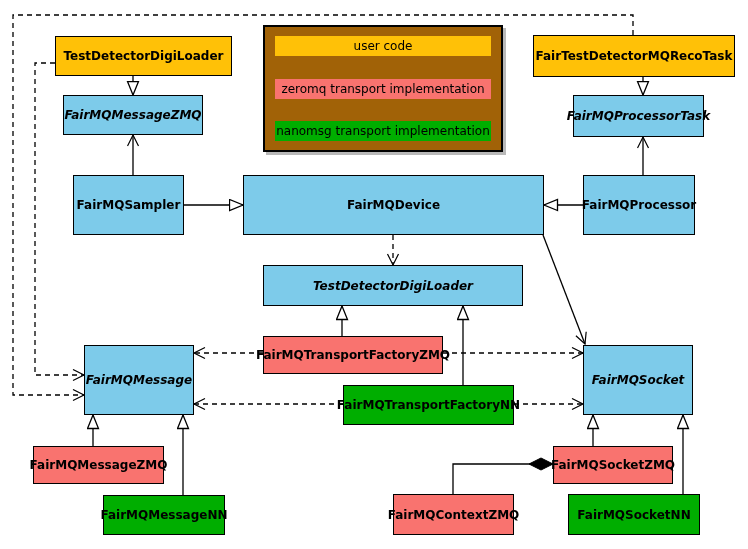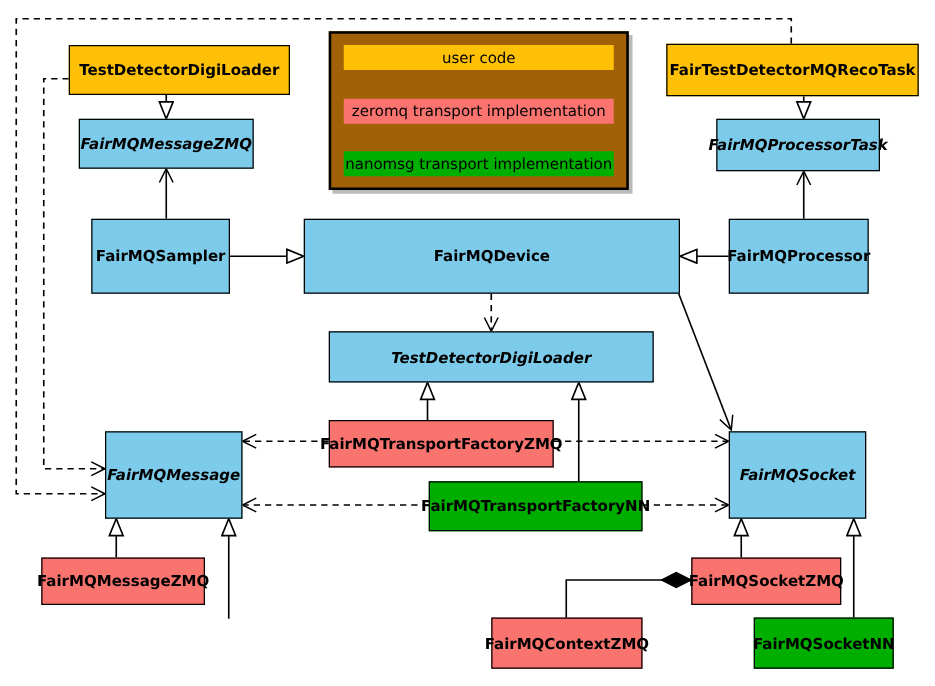--- a/index.html
+++ b/index.html
@@ -96,20 +96,21 @@
   <div class="node blue abstract" style="left:84px;top:345px;width:110px;height:70px">FairMQMessage</div>
 
   <div class="node blue abstract" style="left:583px;top:345px;width:110px;height:70px">FairMQSocket</div>
 
   <div class="node red" style="left:263px;top:336px;width:180px;height:38px">FairMQTransportFactoryZMQ</div>
 
   <div class="node green" style="left:343px;top:385px;width:171px;height:40px">FairMQTransportFactoryNN</div>
 
   <div class="node red" style="left:33px;top:446px;width:131px;height:38px">FairMQMessageZMQ</div>
 
+  <div class="node green" style="left:103px;top:495px;width:122px;height:40px">FairMQMessageNN</div>
 
   <div class="node red" style="left:553px;top:446px;width:120px;height:38px">FairMQSocketZMQ</div>
 
-  <div class="node green" style="left:603px;top:494px;width:112px;height:41px">FairMQSocketNN</div>
+  <div class="node green" style="left:568px;top:494px;width:132px;height:41px">FairMQSocketNN</div>
 
   <div class="node red" style="left:393px;top:494px;width:121px;height:41px">FairMQContextZMQ</div>
 
 </div>
 
 </body></html>

